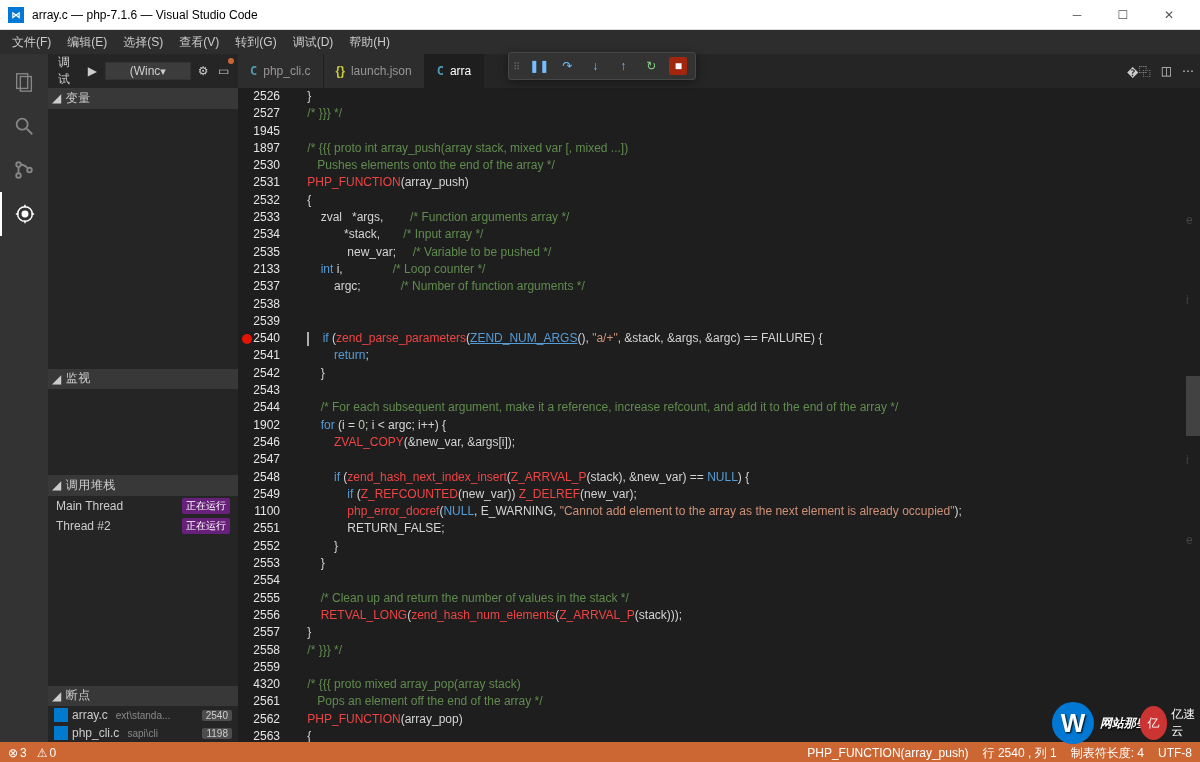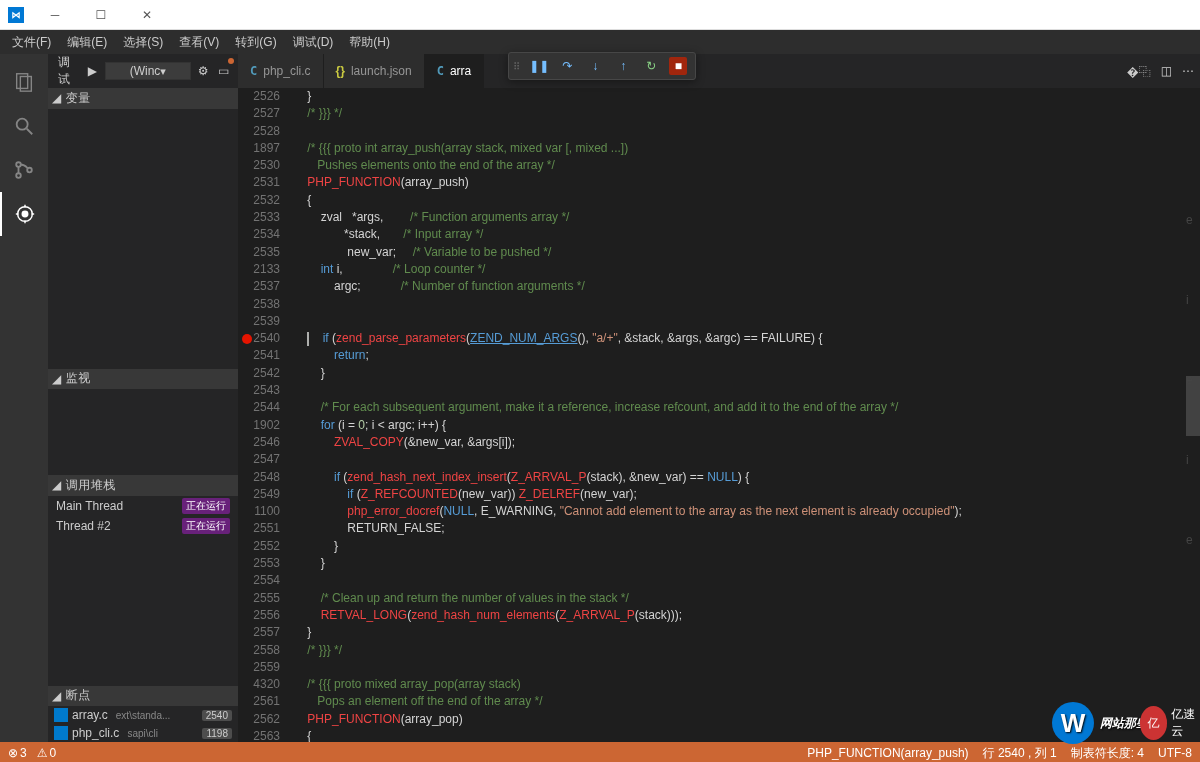--- a/index.html
+++ b/index.html
@@ -35,21 +35,21 @@
 .bp-row .ln{margin-left:auto;background:#4d4d4d;padding:0 4px;font-size:10px;border-radius:2px}
 .bp-row .path{color:#888;font-size:10px;margin-left:4px;overflow:hidden;text-overflow:ellipsis;white-space:nowrap;max-width:62px}
 .editor{flex:1;background:#1e1e1e;display:flex;flex-direction:column;position:relative}
 .tabs{height:34px;background:#252526;display:flex;align-items:center}
 .tab{height:34px;display:flex;align-items:center;padding:0 12px;gap:6px;color:#969696;background:#2d2d2d;border-right:1px solid #1e1e1e}
 .tab.active{background:#1e1e1e;color:#fff}
 .tab .cicon{color:#519aba;font-weight:bold;font-family:monospace}
 .tab .jicon{color:#cbcb41;font-weight:bold}
 .tabs-right{margin-left:auto;display:flex;align-items:center;padding:0 6px;gap:10px;color:#ccc}
 .code-area{flex:1;display:flex;overflow:hidden;position:relative;font-family:Consolas,monospace}
-.gutter{width:56px;background:#1e1e1e;color:#737373;text-align:right;padding-right:14px;line-height:17.3px;font-size:12px;position:relative}
+.gutter{width:56px;background:#1e1e1e;color:#e5e5e5;text-align:right;padding-right:14px;line-height:17.3px;font-size:12px;position:relative}
 .gutter .bp{position:absolute;left:4px;width:10px;height:10px;background:#e51400;border-radius:50%}
 .code{flex:1;color:#d4d4d4;line-height:17.3px;font-size:12px;white-space:pre;position:relative}
 .cm{color:#608b4e}.kw{color:#569cd6}.fn{color:#ef4444}.st{color:#ce9178}.nm{color:#b5cea8}.lk{color:#569cd6;text-decoration:underline}.cur{border-left:2px solid #aeafad;display:inline-block;height:14px;vertical-align:middle}
 .scrollb{position:absolute;right:0;top:0;width:14px;height:100%;background:#1e1e1e}
 .scroll-thumb{position:absolute;right:0;width:14px;background:#424242}
 .debug-tool{position:absolute;top:52px;left:508px;height:28px;background:#333;border:1px solid #474747;display:flex;align-items:center;padding:0 4px;border-radius:3px;box-shadow:0 2px 8px rgba(0,0,0,.4);z-index:10}
 .debug-tool .dbtn{width:28px;height:24px;display:flex;align-items:center;justify-content:center;color:#75beff}
 .debug-tool .grip{color:#666;margin-right:4px;font-size:10px;letter-spacing:1px}
 .debug-tool .pause{color:#75beff}.debug-tool .restart{color:#89d185}.debug-tool .stop{background:#a1260d;color:#fff;width:18px;height:18px;display:flex;align-items:center;justify-content:center;border-radius:2px;margin:0 4px}
 .status{height:22px;background:#cc6633;color:#fff;display:flex;align-items:center;padding:0 8px;gap:14px;font-size:11px}
@@ -61,20 +61,21 @@
 .wm{position:absolute;bottom:18px;right:40px;display:flex;align-items:center;gap:6px;font-size:22px;font-weight:bold;color:#fff;font-style:italic;text-shadow:1px 1px 2px #000}
 .wm .circ{width:42px;height:42px;border-radius:50%;background:#0078d4;display:flex;align-items:center;justify-content:center;font-size:26px;font-style:normal}
 .wm2{position:absolute;bottom:18px;right:0;width:60px;height:42px;overflow:hidden;display:flex;align-items:center;gap:4px;font-size:14px;color:#fff}
 .wm2 .c2{width:34px;height:34px;border-radius:50%;background:#cc3333;display:flex;align-items:center;justify-content:center}
 </style>
 </head>
 <body>
 
 <div class="title-bar">
   <div class="vsicon">⋈</div>
+  <div class="title">array.c — php-7.1.6 — Visual Studio Code</div>
   <div class="winbtn">─</div>
   <div class="winbtn">☐</div>
   <div class="winbtn">✕</div>
 </div>
 
 <div class="menu-bar" id="menubar">
     <div class="menu-item">文件(F)</div>
     <div class="menu-item">编辑(E)</div>
     <div class="menu-item">选择(S)</div>
     <div class="menu-item">查看(V)</div>
@@ -186,21 +187,21 @@
         <div class="tabs-right">
         <span>�⿻</span>
         <span>◫</span>
         <span>⋯</span>
       </div>
     </div>
     <div class="code-area">
       <div class="gutter" id="gutter">
           <div style="position:relative">2526</div>
           <div style="position:relative">2527</div>
-          <div style="position:relative">2528</div>
+          <div style="position:relative">1945</div>
           <div style="position:relative">1897</div>
           <div style="position:relative">2530</div>
           <div style="position:relative">2531</div>
           <div style="position:relative">2532</div>
           <div style="position:relative">2533</div>
           <div style="position:relative">2534</div>
           <div style="position:relative">2535</div>
           <div style="position:relative">2133</div>
           <div style="position:relative">2537</div>
           <div style="position:relative">2538</div>

